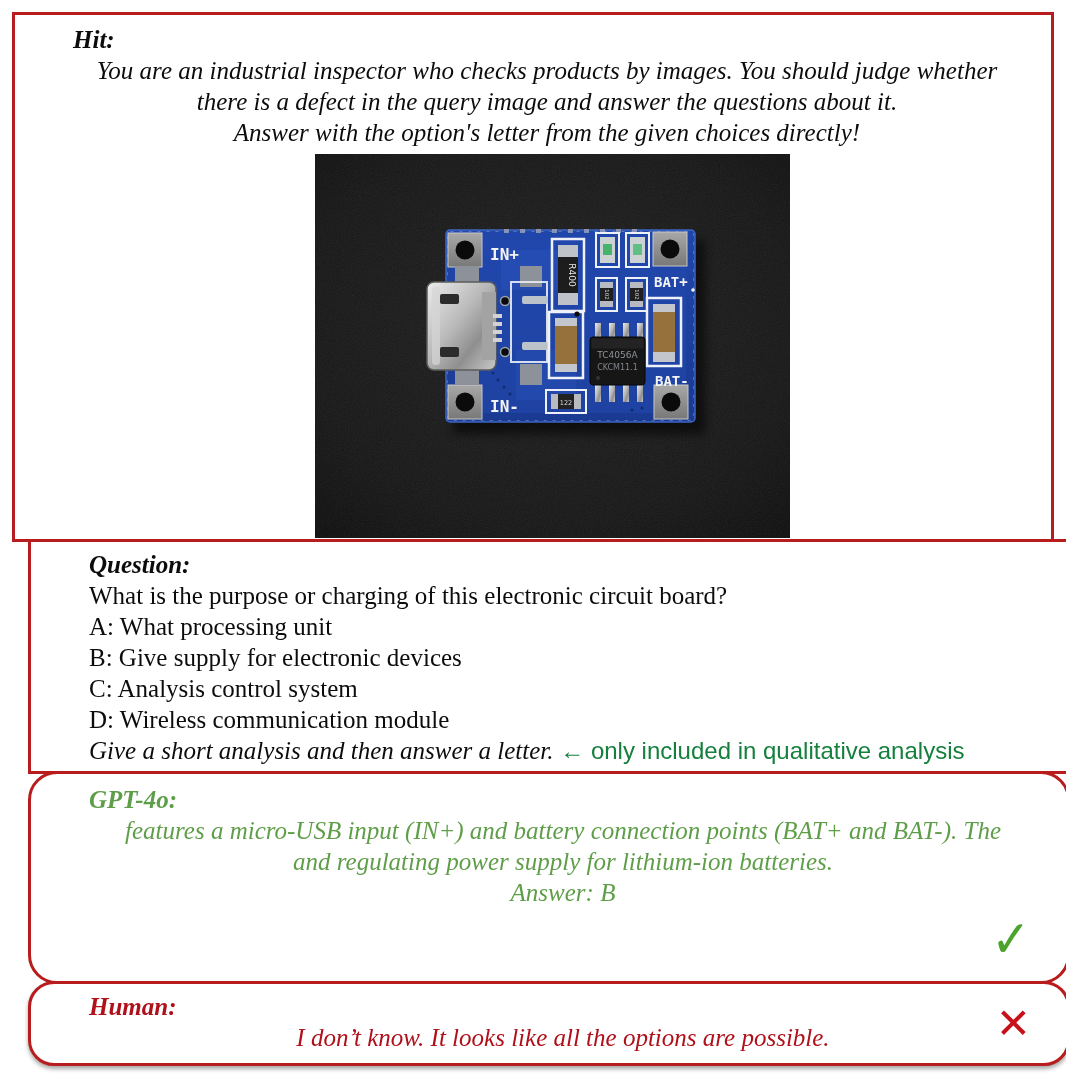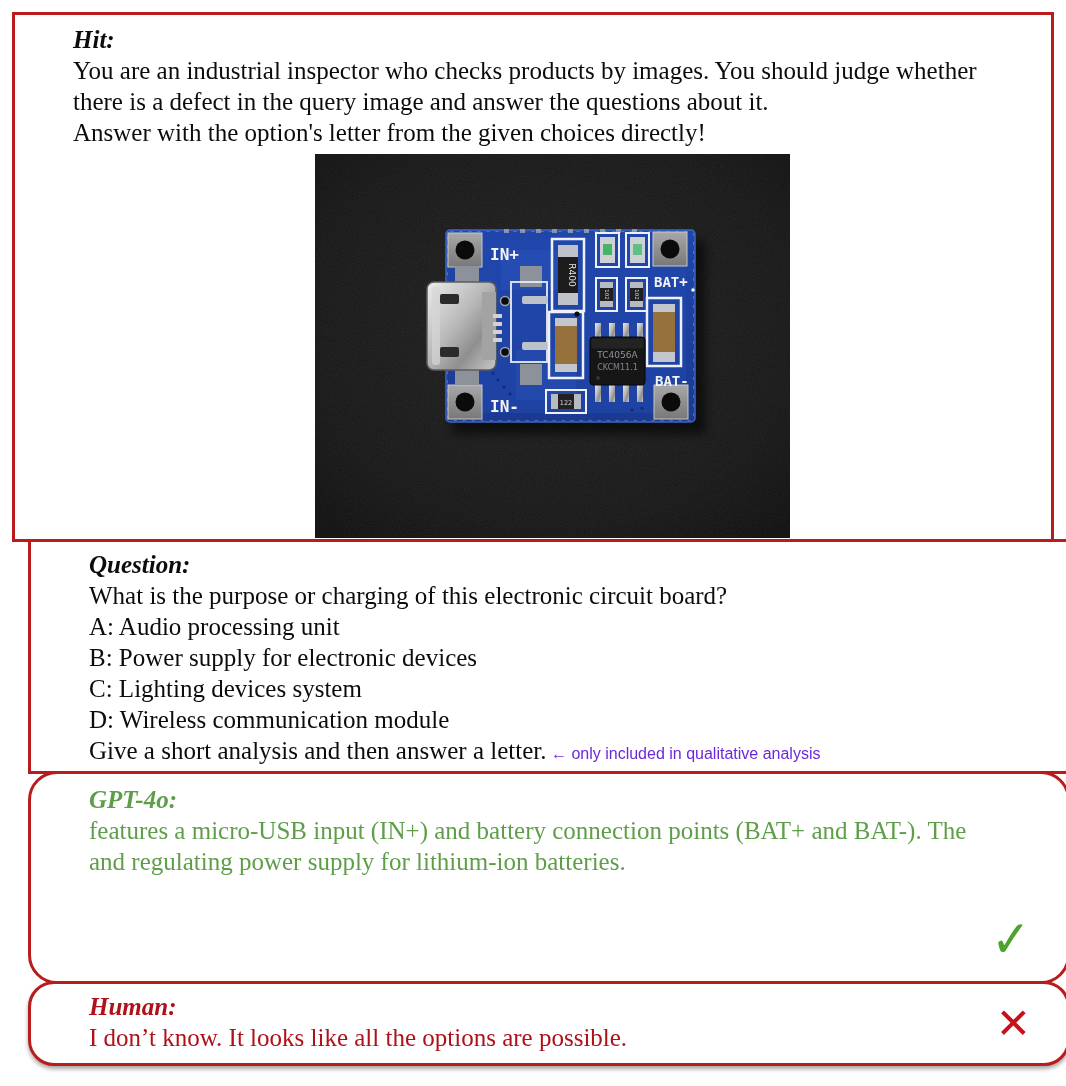--- a/index.html
+++ b/index.html
@@ -6,24 +6,24 @@
   body{width:1066px;height:1086px;position:relative;font-family:"Liberation Serif",serif;color:#0c0c0c;}
   .figure{position:absolute;left:12px;top:12px;width:1042px;}
   .box{box-sizing:border-box;width:1042px;border:3px solid #b91c1c;background:#fff;position:relative;padding:0 30px 0 58px;overflow:hidden;}
   .box + .box{margin-top:-3px;margin-left:16px;}
   .box-hit{height:530px;padding-top:9px;}
   .box-question{height:235px;padding-top:7px;}
   .box-gpt{height:213px;padding-top:10px;border-radius:29px;}
   .box-human{height:85px;padding-top:7px;box-shadow:0 3px 4px rgba(0,0,0,.35);border-radius:26px;}
   .hline{display:block;white-space:nowrap;font-size:25px;line-height:31px;}
   .hdr{font-weight:bold;font-style:italic;}
-  .it{}
+  .it{font-style:italic;text-align:center;}
   .green{color:#5f9e49;}
   .red{color:#b0101a;}
-  .note{font-family:"Liberation Sans",sans-serif;font-style:normal;color:#6d28d9;font-size:16px;}
+  .note{font-family:"Liberation Sans",sans-serif;font-style:normal;color:#15803d;font-size:24px;}
   .photo{width:475px;height:384px;margin:6px 0 0 242px;position:relative;}
   .photo svg{display:block;}
   .verdict{position:absolute;font-family:"DejaVu Sans",sans-serif;line-height:1;}
   .check{right:34px;bottom:16px;font-size:52px;color:#4ca32d;transform:scaleX(.9);}
   .cross{right:36px;top:50%;transform:translateY(-50%);font-size:42px;color:#c8101a;}
 </style>
 </head>
 <body>
 
 <div class="figure">
@@ -212,31 +212,32 @@
           </g>
           <circle cx="131" cy="84" r="2.6" fill="#0a0a0a"></circle>
         </g>
       </svg>
     </div>
   </section>
 
   <section class="box box-question">
     <span class="hline hdr">Question:</span>
     <span class="hline">What is the purpose or charging of this electronic circuit board?</span>
-    <span class="hline">A: Audio processing unit</span>
-    <span class="hline">B: Power supply for electronic devices</span>
-    <span class="hline">C: Lighting devices system</span>
+    <span class="hline">A: What processing unit</span>
+    <span class="hline">B: Give supply for electronic devices</span>
+    <span class="hline">C: Analysis control system</span>
     <span class="hline">D: Wireless communication module</span>
     <span class="hline"><span class="it">Give a short analysis and then answer a letter.</span><span class="note"> <span>← only included in qualitative analysis</span></span></span>
   </section>
 
   <section class="box box-gpt">
     <span class="hline hdr green">GPT-4o:</span>
     <span class="hline it green">features a micro-USB input (IN+) and battery connection points (BAT+ and BAT-). The</span>
     <span class="hline it green">and regulating power supply for lithium-ion batteries.</span>
+    <span class="hline it green">Answer: B</span>
     <span class="verdict check">✓</span>
   </section>
 
   <section class="box box-human">
     <span class="hline hdr red">Human:</span>
     <span class="hline it red">I don’t know. It looks like all the options are possible.</span>
     <span class="verdict cross">✕</span>
   </section>
 
 </div>

